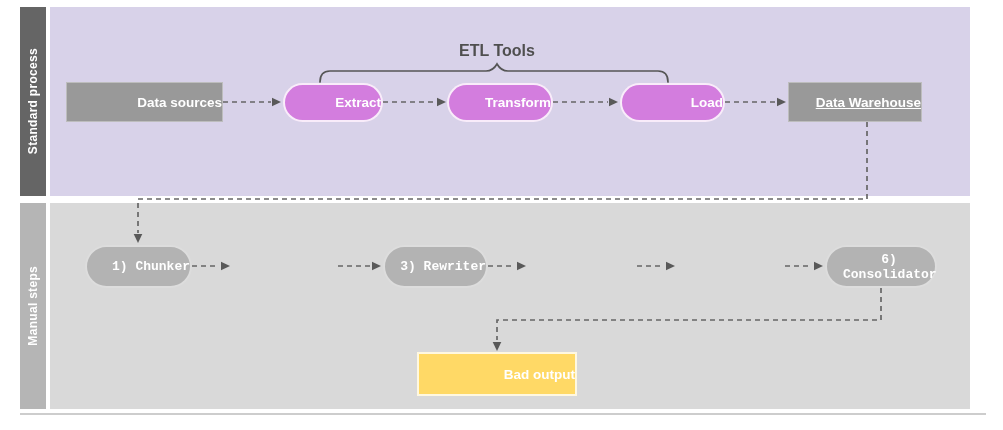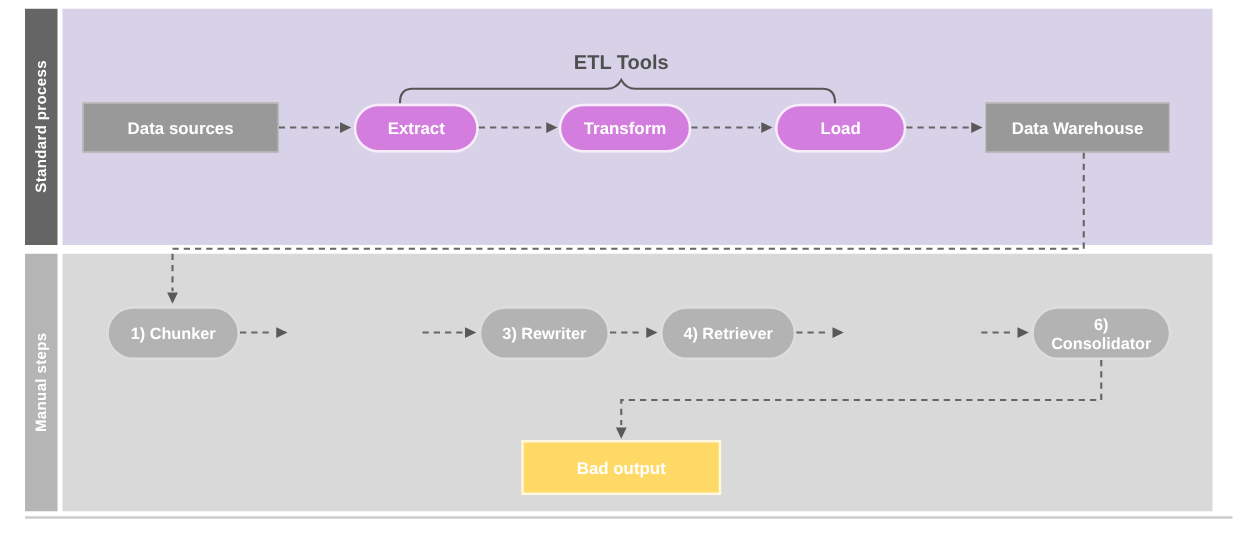--- a/index.html
+++ b/index.html
@@ -23,28 +23,28 @@
   }
   .bar-standard{top:7px;height:189px;background:#656565;}
   .bar-manual{top:203px;height:206px;background:#b5b5b5;}
   
   .lane-body{position:absolute;left:50px;width:920px;}
   .body-standard{top:7px;height:189px;background:#d8d2e9;}
   .body-manual{top:203px;height:206px;background:#d9d9d9;}
   
   .node{
     position:absolute;
-    display:flex;align-items:center;justify-content:center;
+    display:flex;align-items:center;justify-content:flex-end;
     text-align:center;
     color:#ffffff;font-weight:bold;font-size:13.5px;line-height:15px;
     box-sizing:border-box;
   }
   .rect-gray{background:#999999;border:1px solid #bdbdbd;}
   .pill-pink{background:#d37dde;border:2px solid rgba(255,255,255,.85);border-radius:22px;}
-  .pill-gray{background:#b3b3b3;border:2px solid rgba(255,255,255,.55);border-radius:24px;font-size:13px;}
+  .pill-gray{background:#b3b3b3;border:2px solid rgba(255,255,255,.55);border-radius:24px;font-size:13px;font-family:Liberation Mono, monospace;}
   .rect-yellow{background:#ffd966;border:2px solid rgba(255,255,255,.8);}
   .node .lbl{display:inline-block;}
   .wrap-narrow .lbl{max-width:70px;}
   .wrap-mid .lbl{max-width:92px;}
   
   .etl-label{
     position:absolute;left:437px;top:42px;width:120px;height:17px;
     text-align:center;color:#4f4f4f;font-weight:bold;font-size:16px;
   }
   .connectors{position:absolute;left:0;top:0;pointer-events:none;}
@@ -102,32 +102,29 @@
   </div>
   <div class="node pill-pink" style="left:283px;top:83px;width:100px;height:39px;">
     <span class="lbl">Extract</span>
   </div>
   <div class="node pill-pink" style="left:447px;top:83px;width:106px;height:39px;">
     <span class="lbl">Transform</span>
   </div>
   <div class="node pill-pink" style="left:620px;top:83px;width:105px;height:39px;">
     <span class="lbl">Load</span>
   </div>
-  <div class="node rect-gray" style="left:788px;top:82px;width:148px;height:40px;">
+  <div class="node rect-gray" style="left:788px;top:82px;width:134px;height:40px;text-decoration:underline;">
     <span class="lbl">Data Warehouse</span>
   </div>
 
   <div class="node pill-gray" style="left:85px;top:245px;width:107px;height:43px;">
     <span class="lbl">1) Chunker</span>
   </div>
   <div class="node pill-gray" style="left:383px;top:245px;width:105px;height:43px;">
     <span class="lbl">3) Rewriter</span>
-  </div>
-  <div class="node pill-gray" style="left:528px;top:245px;width:109px;height:43px;">
-    <span class="lbl">4) Retriever</span>
   </div>
   <div class="node pill-gray wrap-mid" style="left:825px;top:245px;width:112px;height:43px;">
     <span class="lbl">6) Consolidator</span>
   </div>
 
   <div class="node rect-yellow" style="left:417px;top:352px;width:160px;height:44px;">
     <span class="lbl">Bad output</span>
   </div>
 
   <div class="divider"></div>

